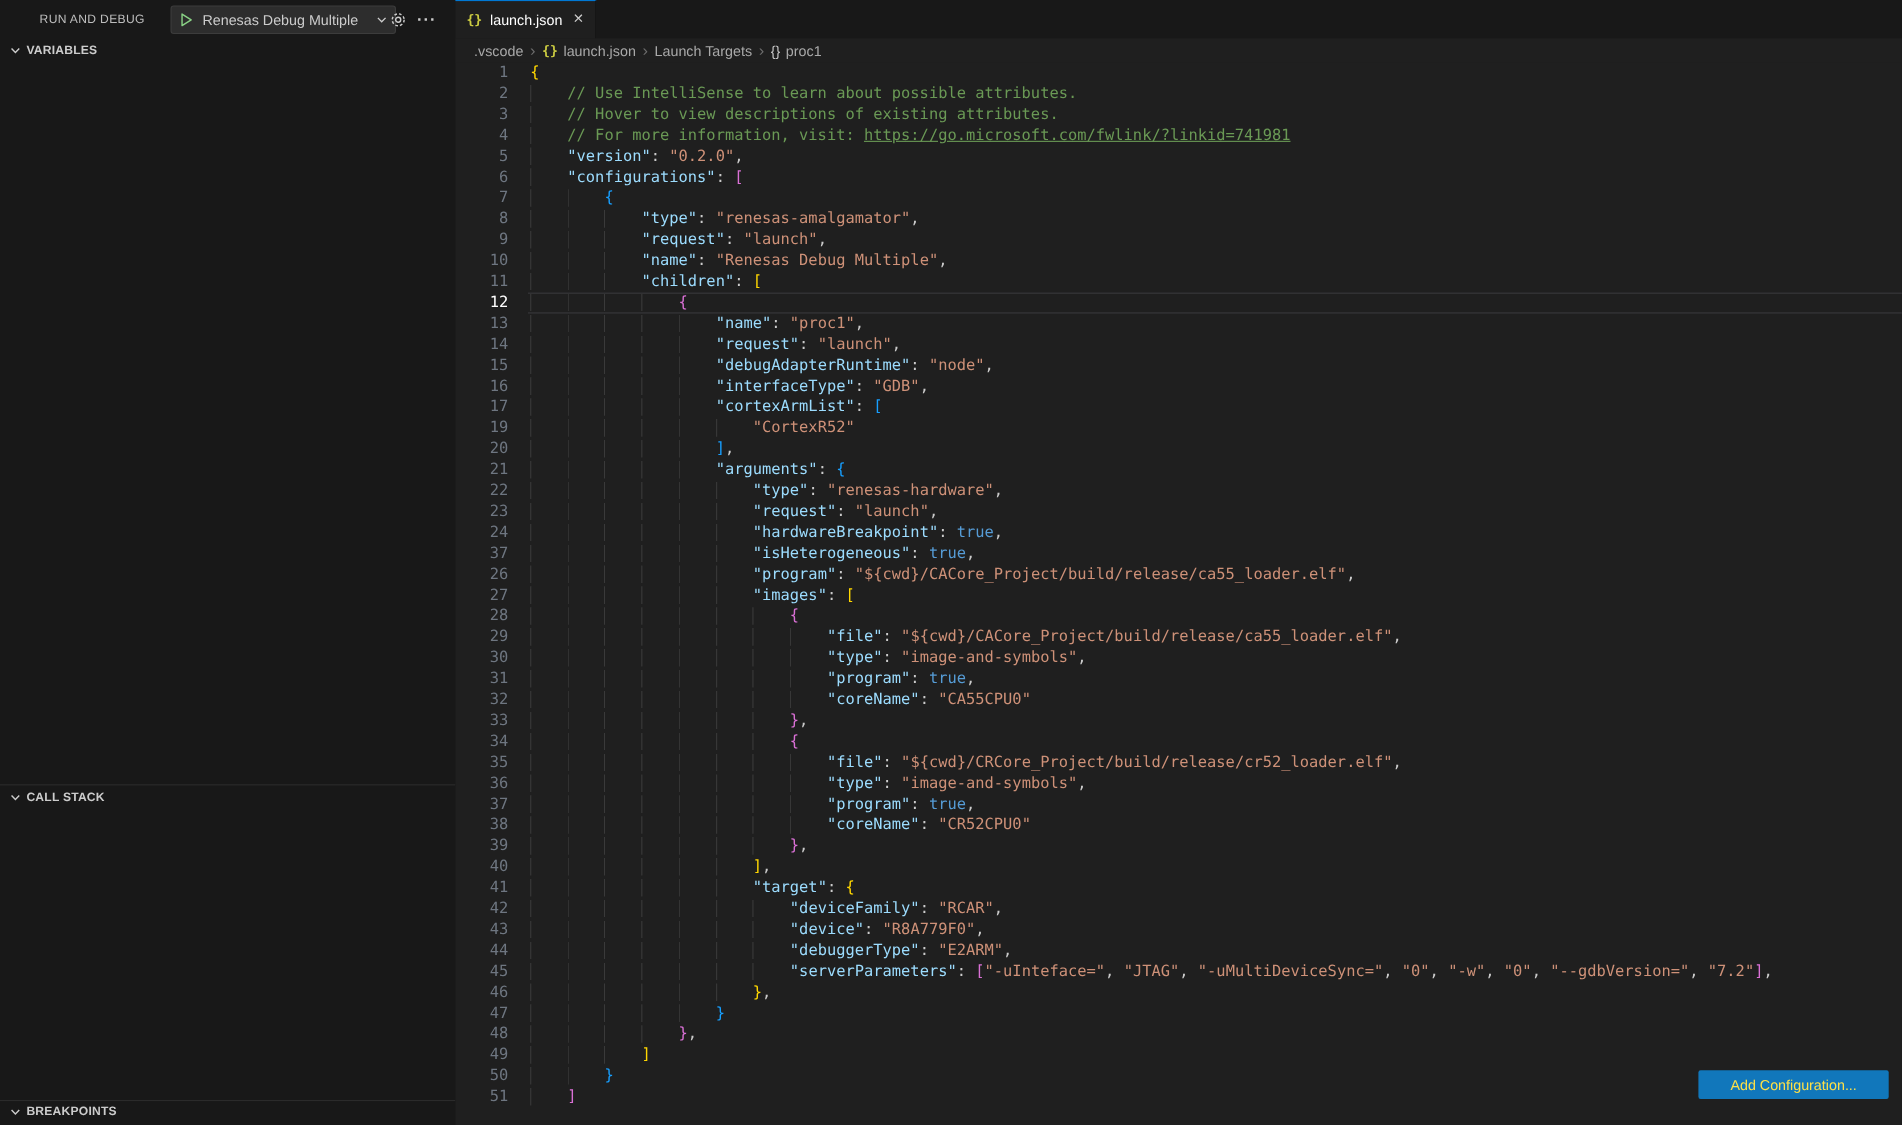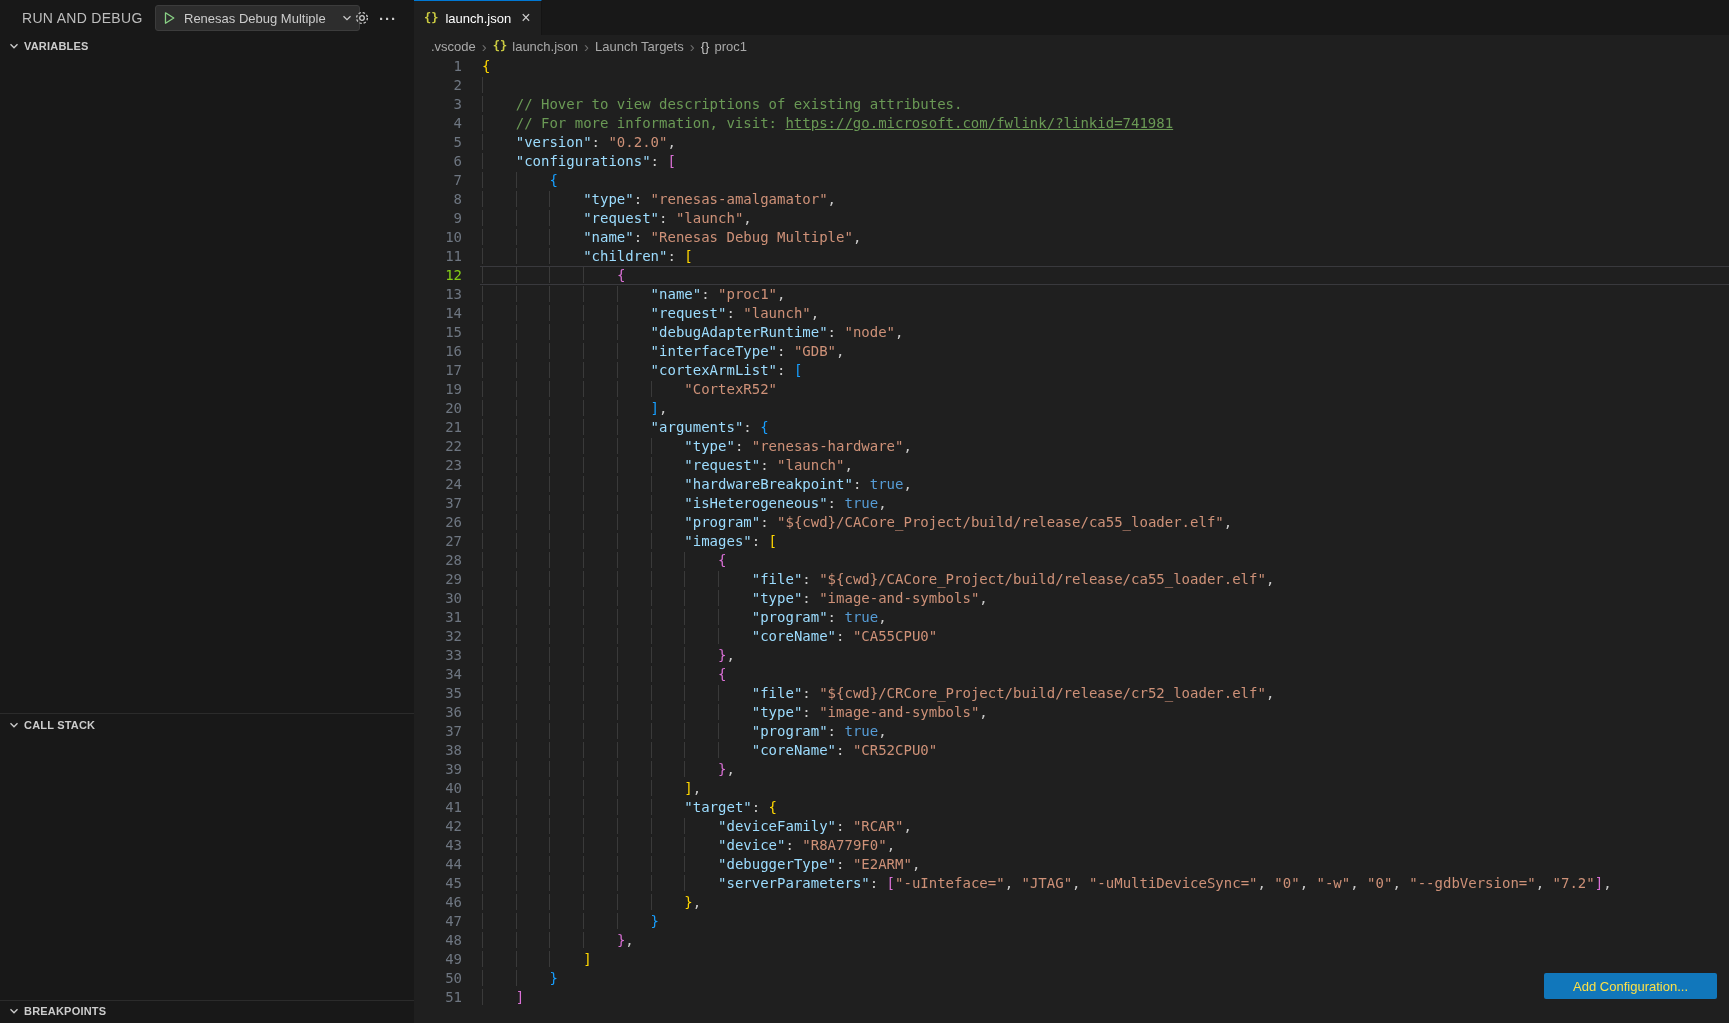--- a/index.html
+++ b/index.html
@@ -5,22 +5,22 @@
   html,body { margin:0; padding:0; }
   body {
     width:1729px; height:1023px; position:relative; overflow:hidden;
     background:#181818; font-family:"Liberation Sans", sans-serif;
     -webkit-font-smoothing:antialiased;
   }
 
   
   .sidebar { position:absolute; left:0; top:0; width:414px; height:1023px; background:#181818; }
   .sb-header { position:relative; height:35px; }
-  .sb-title { position:absolute; left:22px; top:50%; transform:translateY(-50%);
-              font-size:14px; color:#bdbdbd; letter-spacing:.3px; white-space:nowrap; }
+  .sb-title { position:absolute; left:36px; top:50%; transform:translateY(-50%);
+              font-size:11px; color:#bdbdbd; letter-spacing:.3px; white-space:nowrap; }
   .debug-ctrl { position:absolute; left:155px; top:5px; width:205px; height:26px;
                 background:#2d2d2d; border:1px solid #3c3c3c; border-radius:3px;
                 box-sizing:border-box; display:flex; align-items:center; padding:0 5px; cursor:pointer; }
   .debug-ctrl .play { width:16px; height:16px; flex:0 0 auto; margin-right:7px; }
   .debug-ctrl .lbl { font-size:13px; color:#cccccc; white-space:nowrap; flex:1 1 auto; }
   .debug-ctrl .chev { width:14px; height:14px; flex:0 0 auto; margin-left:4px; }
   .icon-btn { position:absolute; top:7px; width:22px; height:22px; display:flex;
               align-items:center; justify-content:center; color:#cccccc; cursor:pointer; }
   #btn-gear { left:351px; }
   #btn-more { left:377px; font-size:15px; letter-spacing:1px; font-weight:bold; }
@@ -49,21 +49,21 @@
   .bc-item { white-space:nowrap; cursor:pointer; }
   .bc-sep { color:#6e6e6e; margin:0 6px; font-size:15px; line-height:13px; }
   .bc-ic { margin-right:5px; }
   .bc-ic.obj { color:#c5c5c5; }
 
   
   .code-area { position:absolute; left:0; top:57px; width:100%; height:966px;
                font-family:"DejaVu Sans Mono", monospace; font-size:14px; overflow:hidden; }
   .cl { position:relative; height:19px; line-height:19px; }
   .cl .ln { position:absolute; left:0; top:0; width:48px; text-align:right; color:#6e7681; }
-  .cl.current .ln { color:#84cc16; }
+  .cl.current .ln { color:#ffffff; }
   .cl .code { position:absolute; left:68px; top:0; white-space:pre; }
   .ig { box-shadow:inset 1px 0 0 #3a3a3a; }
   .cl.current::after { content:""; position:absolute; left:66px; right:0; top:0; height:19px;
                        box-sizing:border-box; border-top:1px solid #39393d; border-bottom:1px solid #39393d;
                        pointer-events:none; }
   .tk-k   { color:#9cdcfe; }
   .tk-s   { color:#ce9178; }
   .tk-c   { color:#6a9955; }
   .tk-lnk { color:#6a9955; text-decoration:underline; cursor:pointer; }
   .tk-b   { color:#569cd6; }
@@ -151,21 +151,21 @@
     <span class="bc-item">proc1</span>
   </div>
 
   <div class="code-area">
       <div class="cl">
         <span class="ln">1</span>
         <span class="code"><span class="tk-b1">{</span></span>
       </div>
       <div class="cl">
         <span class="ln">2</span>
-        <span class="code"><span class="ig">    </span></span>
+        <span class="code"><span class="ig">    </span><span class="tk-c">// Use IntelliSense to learn about possible attributes.</span></span>
       </div>
       <div class="cl">
         <span class="ln">3</span>
         <span class="code"><span class="ig">    </span><span class="tk-c">// Hover to view descriptions of existing attributes.</span></span>
       </div>
       <div class="cl">
         <span class="ln">4</span>
         <span class="code"><span class="ig">    </span><span class="tk-c">// For more information, visit: </span><span class="tk-lnk">https://go.microsoft.com/fwlink/?linkid=741981</span></span>
       </div>
       <div class="cl">

